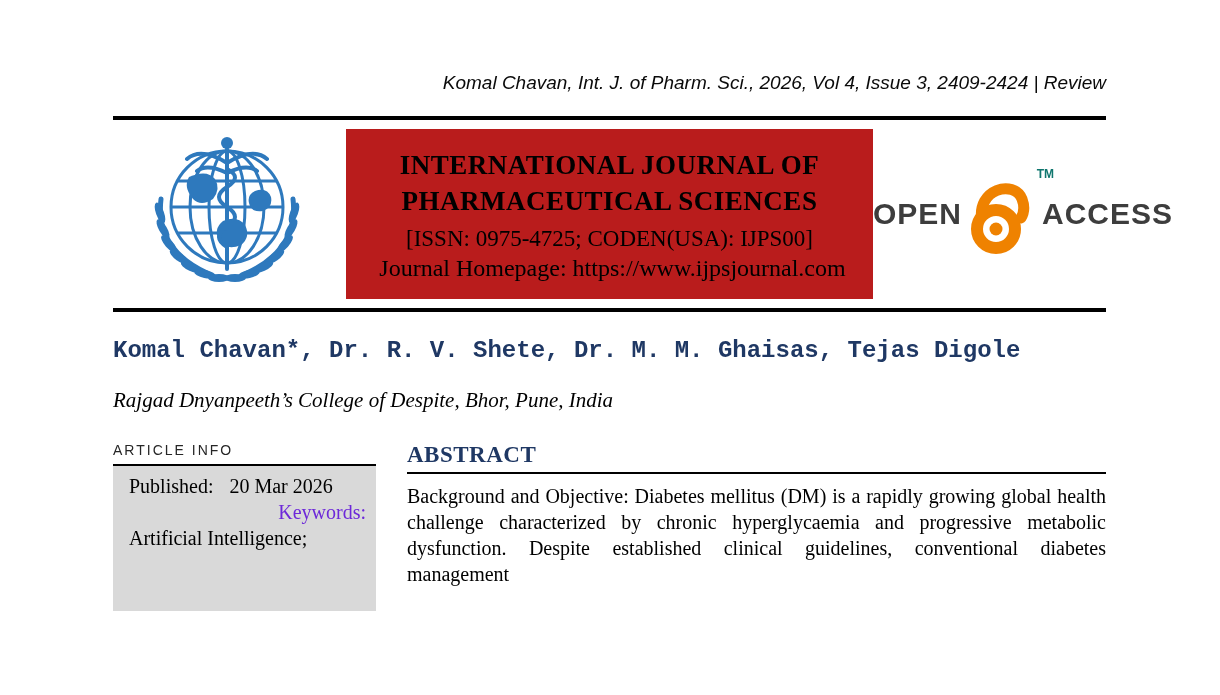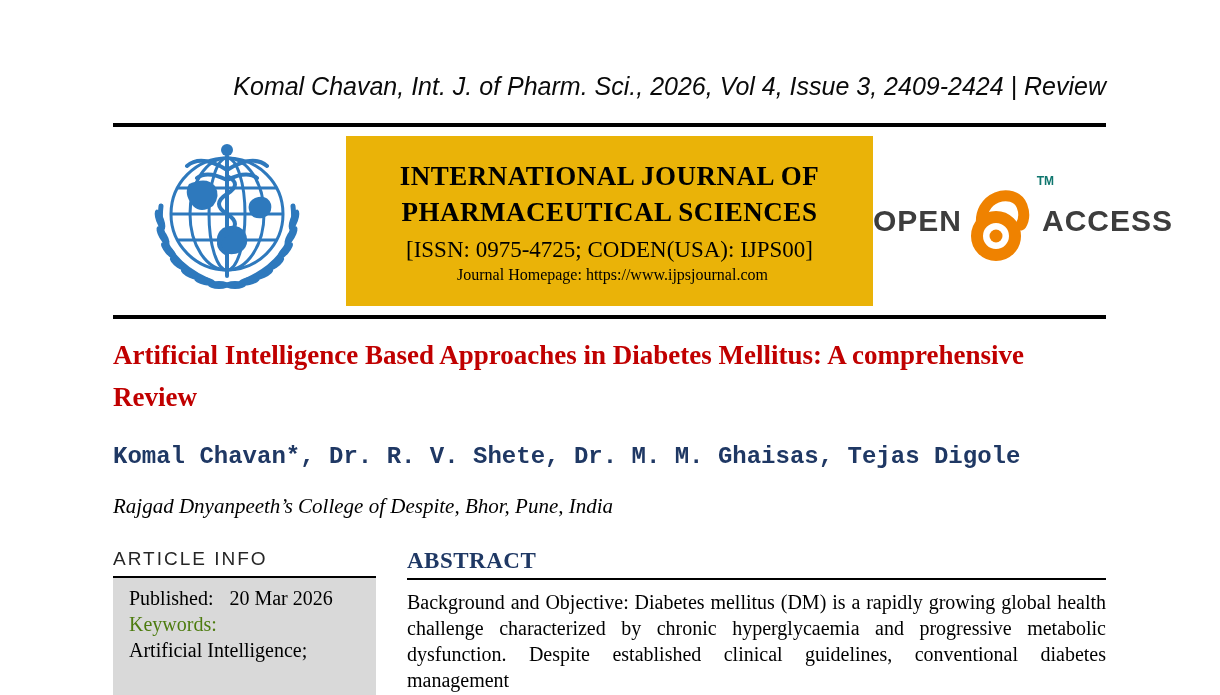--- a/index.html
+++ b/index.html
@@ -2,33 +2,33 @@
 <html><head>
 <meta charset="utf-8">
 <style>
   * { margin:0; padding:0; box-sizing:border-box; }
   html,body { background:#ffffff; }
   body { width:1220px; height:695px; overflow:hidden;
          font-family:"Liberation Serif", serif; color:#000; }
   .page { position:relative; width:1220px; height:695px; padding:0 114px 0 113px; }
 
   .citation { padding-top:72px; text-align:right; font-style:italic;
-              font-family:"Liberation Sans", sans-serif; font-size:25px; color:#0a0a0a; }
+              font-family:"Liberation Sans", sans-serif; font-size:19px; color:#0a0a0a; }
 
   .rule { height:4px; background:#000; }
   .rule-top { margin-top:22px; }
   .rule-bottom { margin-top:9px; }
 
   .masthead { display:flex; align-items:center; margin-top:9px; height:170px; }
   .logo { width:200px; height:170px; margin-left:14px; flex:none; }
-  .jbox { width:527px; height:170px; background:#eab308; margin-left:19px; flex:none;
+  .jbox { width:527px; height:170px; background:#b91c1c; margin-left:19px; flex:none;
           display:flex; flex-direction:column; justify-content:center; text-align:center; }
   .jname { font-size:27px; font-weight:bold; line-height:36px; letter-spacing:.5px; }
   .jissn { font-size:23px; margin-top:7px; }
-  .jhome { font-size:16px; margin-top:3px;padding-left:6px; }
+  .jhome { font-size:24px; margin-top:3px;padding-left:6px; }
 
   .oa { flex:1; display:flex; align-items:center; justify-content:center;
         font-family:"Liberation Sans", sans-serif; font-weight:bold;
         font-size:30px; color:#3d3d3d; letter-spacing:1px; }
   .oa-lock { position:relative; width:72px; height:86px; margin:0 4px; flex:none; }
   .oa-tm { position:absolute; top:-4px; right:-16px; font-size:12px; color:#0f766e; letter-spacing:0; }
 
   .article-type { margin-top:17px; font-weight:bold; font-size:21px; }
 
   .title { margin-top:15px; width:945px; color:#C00000; font-weight:bold;
@@ -37,28 +37,28 @@
   .authors { margin-top:25px; color:#1F3864; font-family:Liberation Mono, monospace;
              font-weight:bold; font-size:24px; }
 
   .affiliation { margin-top:24px; font-style:italic; font-size:21px; }
 
   .columns { display:flex; margin-top:29px; align-items:flex-start; }
   .col-left { width:263px; flex:none; }
   .col-right { flex:1; margin-left:31px; }
 
   .info-head { font-family:"Liberation Sans", sans-serif; font-weight:normal;
-               font-size:19px; letter-spacing:2px; color:#262626;
+               font-size:14px; letter-spacing:2px; color:#262626;
                padding-bottom:6px; border-bottom:2px solid #000; }
   .abs-head  { color:#1F3864; font-weight:bold; font-size:23px; letter-spacing:.5px;
                padding-bottom:4px; border-bottom:2px solid #000; }
 
   .info-box { background:#D9D9D9; padding:7px 10px 60px 16px;
               font-size:20px; line-height:26px; }
-  .kw-label { color:#4d7c0f; }
+  .kw-label { color:#6d28d9;text-align:right; }
 
   .abs-text { margin-top:9px; font-size:20px; line-height:26px; text-align:justify; }
 </style>
 </head>
 <body>
 
 <div class="page">
 
   <div class="citation">Komal Chavan, Int. J. of Pharm. Sci., 2026, Vol 4, Issue 3, 2409-2424 | Review</div>
 
@@ -128,21 +128,20 @@
         </svg>
         <span class="oa-tm">TM</span>
       </span>
       <span>ACCESS</span>
     </div>
   </div>
 
   <div class="rule rule-bottom"></div>
 
 
-  <h1 class="title">Artificial Intelligence Based Approaches in Diabetes Mellitus: A comprehensive Review</h1>
 
   <div class="authors">Komal Chavan*, Dr. R. V. Shete, Dr. M. M. Ghaisas, Tejas Digole</div>
 
   <div class="affiliation">Rajgad Dnyanpeeth’s College of Despite, Bhor, Pune, India</div>
 
   <div class="columns">
 
     <div class="col-left">
       <div class="info-head">ARTICLE INFO</div>
       <div class="info-box">

